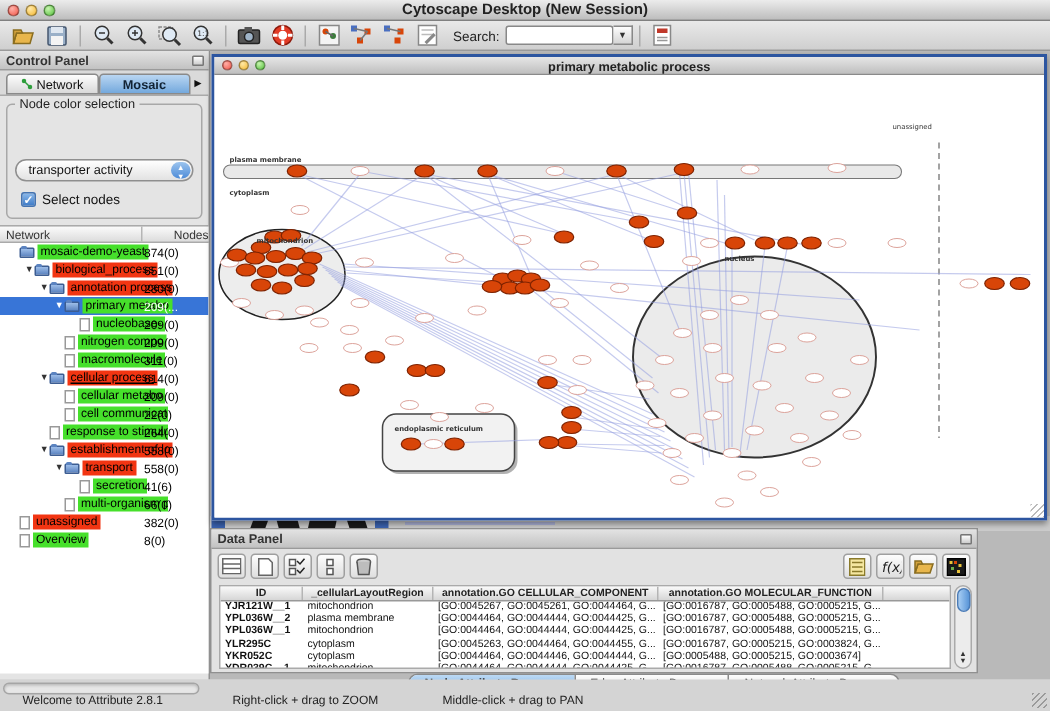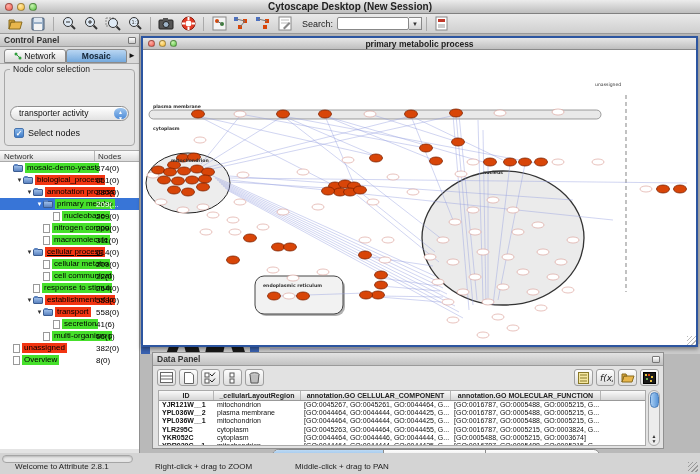--- a/index.html
+++ b/index.html
@@ -43,21 +43,21 @@
   .combo { height:15px; border:1px solid #8f8f8f; border-radius:8px; background:linear-gradient(#ffffff,#e2e2e2);
     font-size:8.5px; line-height:13px; padding-left:8px; position:relative; color:#111;margin-top:26px; }
   .combo-btn { position:absolute; right:1px; top:1px; bottom:1px; width:13px; border-radius:7px;
     background:linear-gradient(#9cc4ee,#4e8cd8); color:#fff; font-size:5px; line-height:6px; text-align:center; padding-top:1px;}
   .chk-row { display:flex; align-items:center; gap:4px; margin:7px 0 2px 4px; }
   .chk { width:10px; height:10px; border-radius:2px; border:1px solid #4473b0;
     background:linear-gradient(#8ab8ea,#3f7cc8); color:#fff; font-size:8px; line-height:9px; text-align:center; font-weight:bold;}
   .chk-lbl { font-size:9px; }
   .tree-hdr { display:flex; height:12px; background:linear-gradient(#fbfbfb,#dcdcdc); border-top:1px solid #aaa; border-bottom:1px solid #aaa; font-size:8px; color:#333; }
   .tree-hdr .c1 { width:95px; border-right:1px solid #b5b5b5; padding-left:4px; line-height:11px;}
-  .tree-hdr .c2 { flex:1; padding-left:3px; line-height:11px;}
+  .tree-hdr .c2 { flex:1; padding-left:3px; line-height:11px;text-align:right;}
   .tree { background:#fff; height:287px; overflow:hidden; position:relative; }
   .tree-row { height:12px; display:flex; align-items:center; font-size:8px; white-space:nowrap; position:relative;}
   .tree-row.sel { background:#3875d7; }
   .tr-arrow { width:7px; font-size:6px; color:#333; text-align:center; flex:none;}
   .tree-row.sel .tr-arrow { color:#fff; }
   .tr-folder { flex:none; width:10px; height:7px; background:linear-gradient(#9dbde8,#5b83c0); border:1px solid #3c5d92; border-radius:1px; margin-right:2px; position:relative;}
   .tr-folder:before { content:""; position:absolute; left:0; top:-2px; width:4px; height:2px; background:#5b83c0; border-radius:1px 1px 0 0;}
   .tr-file { flex:none; width:7px; height:9px; background:#fff; border:1px solid #999; margin-right:2px; }
   .tr-lbl { padding:0 2px; line-height:10px; color:#000; overflow:hidden; }
   .hl-green { background:#46e02b; }
@@ -74,21 +74,21 @@
     border:2px solid #2c55a0; background:#fff; box-shadow:0 2px 4px rgba(0,0,0,.4); }
   .net-title { height:12px; background:linear-gradient(#e6e6e6,#bfbfbf); border-bottom:1px solid #8a8a8a;
     text-align:center; font-size:8.5px; font-weight:bold; line-height:12px; color:#222; position:relative;}
   .net-title .lights { top:2px; }
   .net-title .light { width:7px; height:7px; }
   .canvas { position:relative; width:553px; height:295px; background:#fff; }
   .grip { position:absolute; right:0; bottom:0; width:9px; height:9px;
     background:repeating-linear-gradient(135deg,#bbb 0 1px,transparent 1px 3px); }
 
   
-  .data-panel { position:absolute; left:12px; top:318px; width:512px; height:97px; background:#e2e2e2; border:1px solid #909090; }
+  .data-panel { position:absolute; left:0; top:318px; width:512px; height:97px; background:#e2e2e2; border:1px solid #909090; }
   .dp-toolbar { height:23px; display:flex; align-items:center; padding:0 4px; gap:3px; }
   .dp-btn { width:19px; height:17px; border:1px solid #9f9f9f; border-radius:3px; background:linear-gradient(#fdfdfd,#dedede);
     display:flex; align-items:center; justify-content:center; }
   .dp-spacer { flex:1; }
   .dtable { position:absolute; left:5px; top:37px; right:17px; bottom:2px; background:#fff; border:1px solid #aaa; overflow:hidden;}
   .thead { display:flex; height:10px; background:linear-gradient(#fafafa,#d6d6d6); border-bottom:1px solid #999; }
   .th { font-size:7px; font-weight:bold; text-align:center; line-height:10px; border-right:1px solid #b5b5b5; overflow:hidden; white-space:nowrap; color:#222;}
   .trow { display:flex; height:8.2px; }
   .td { font-size:7px; line-height:8.2px; padding-left:3px; overflow:hidden; white-space:nowrap; color:#111; }
   .td.id { font-weight:bold; }

